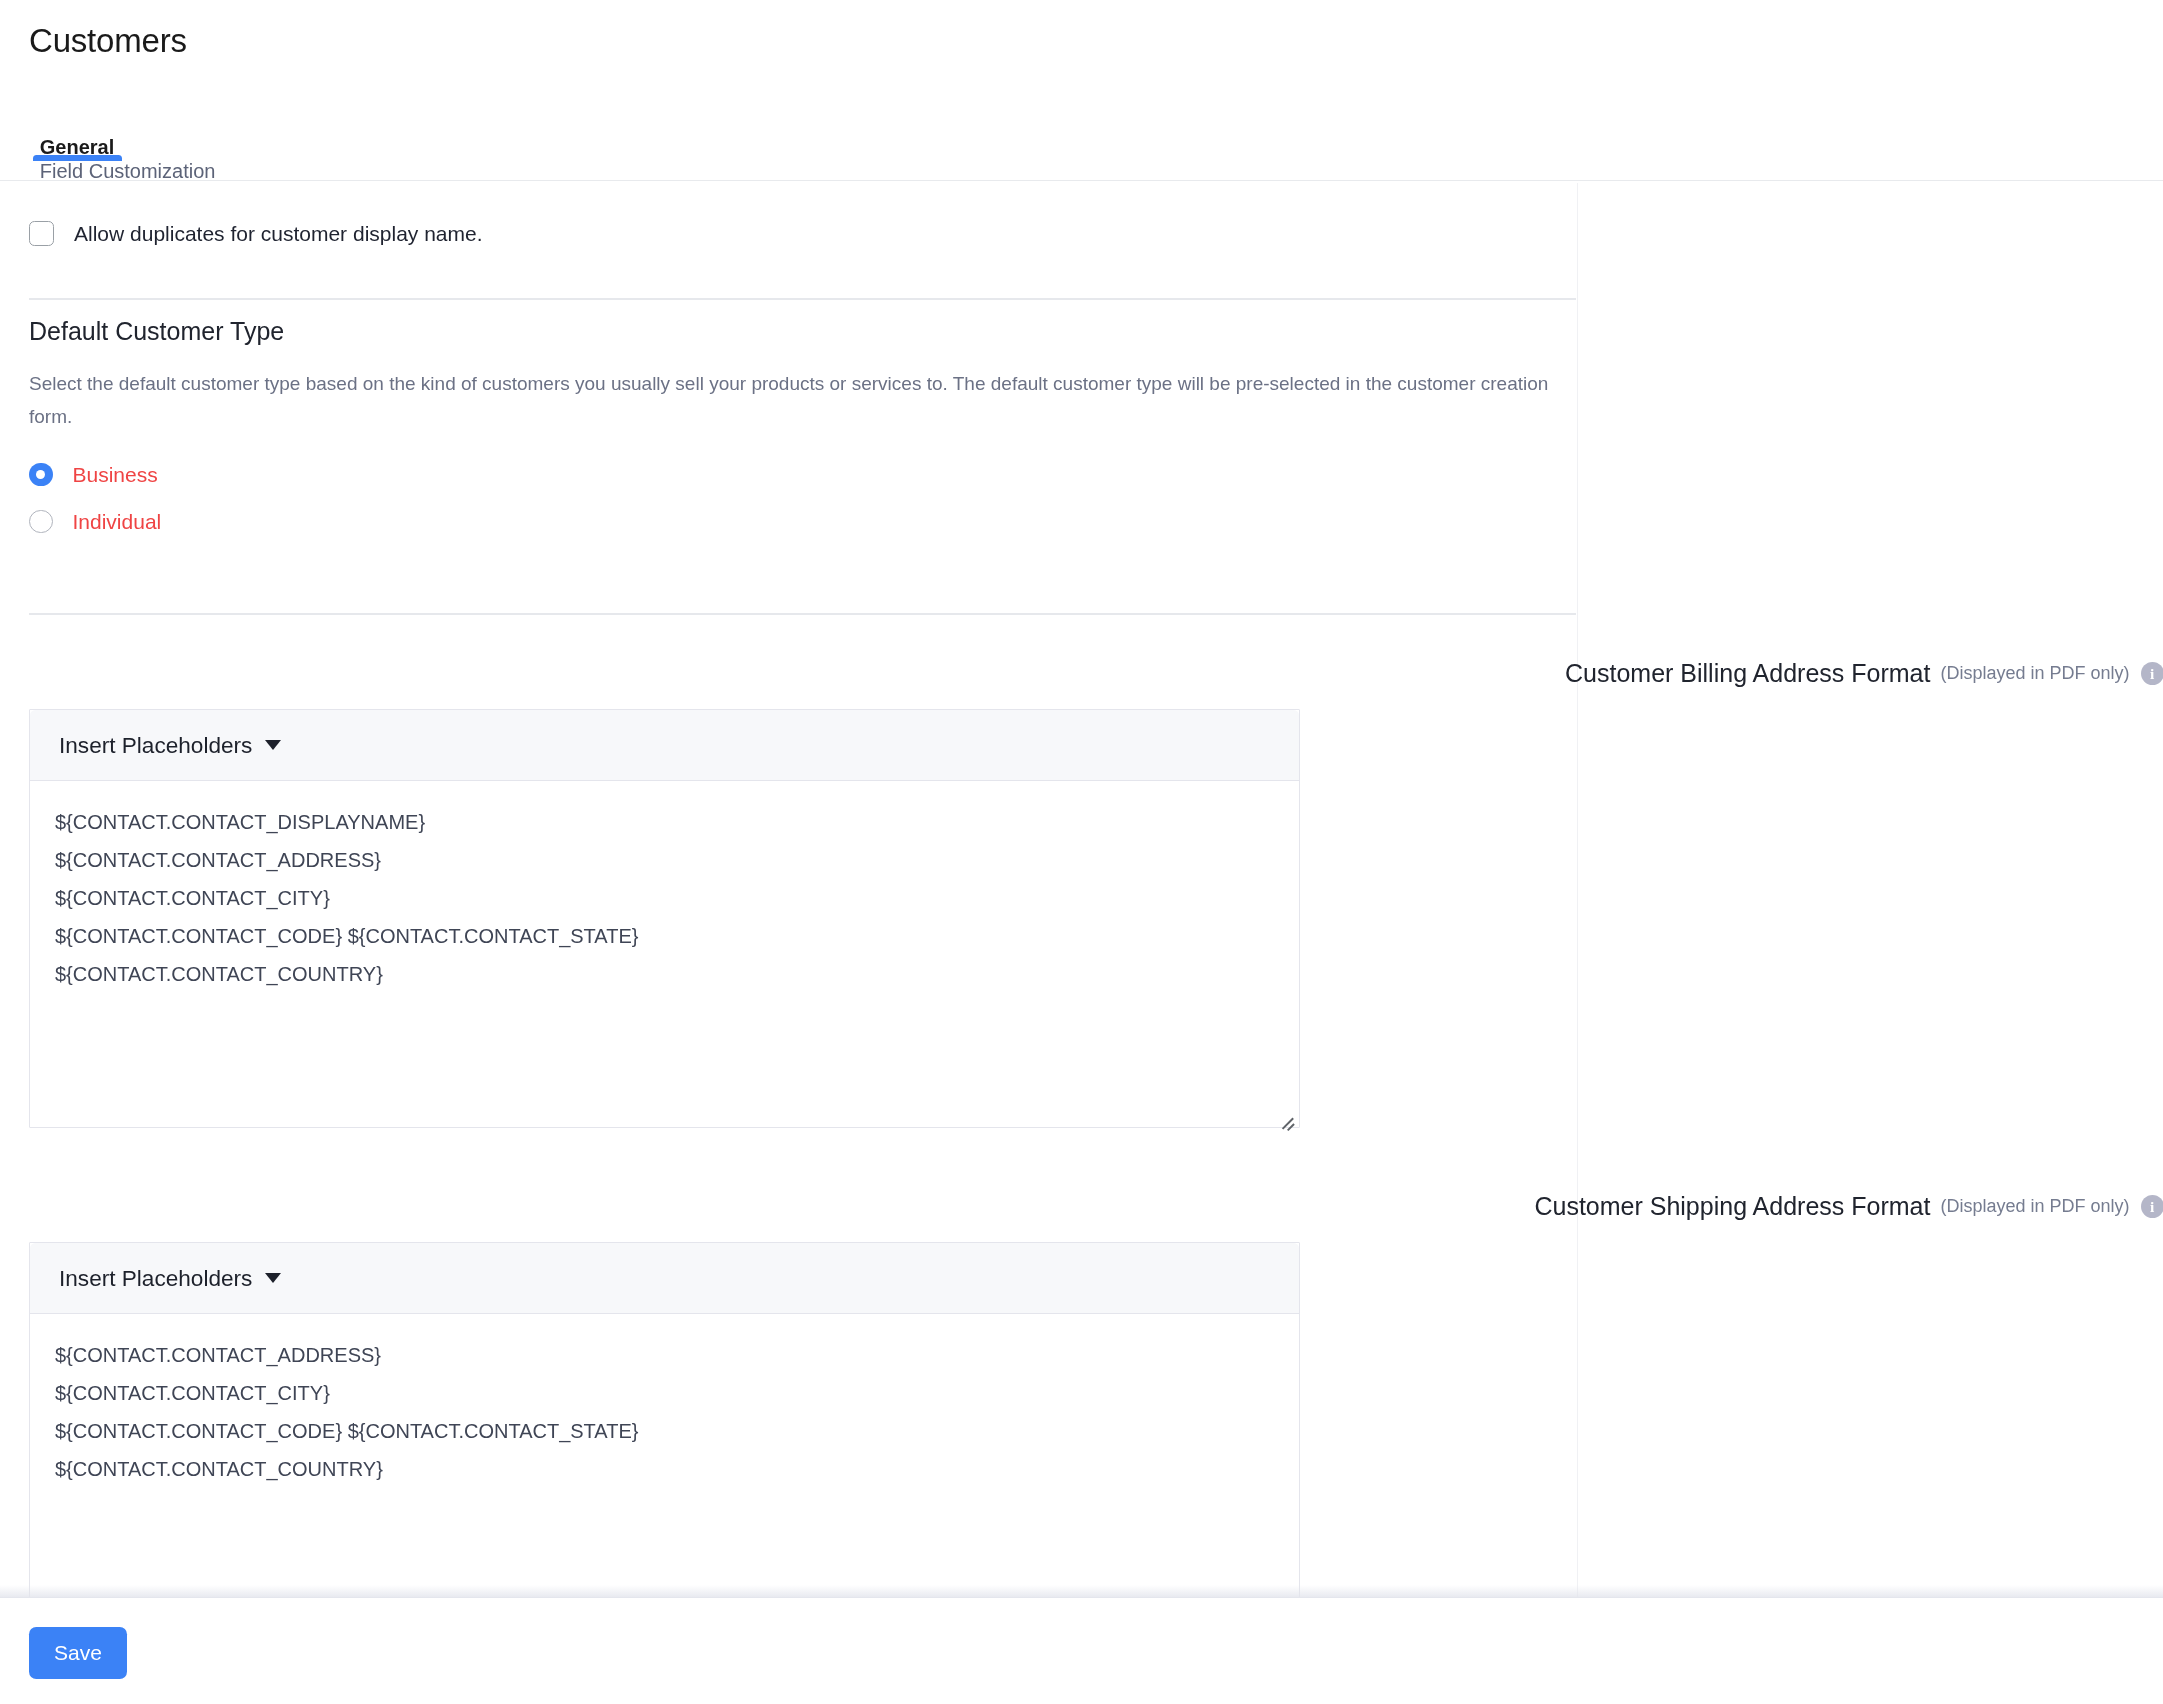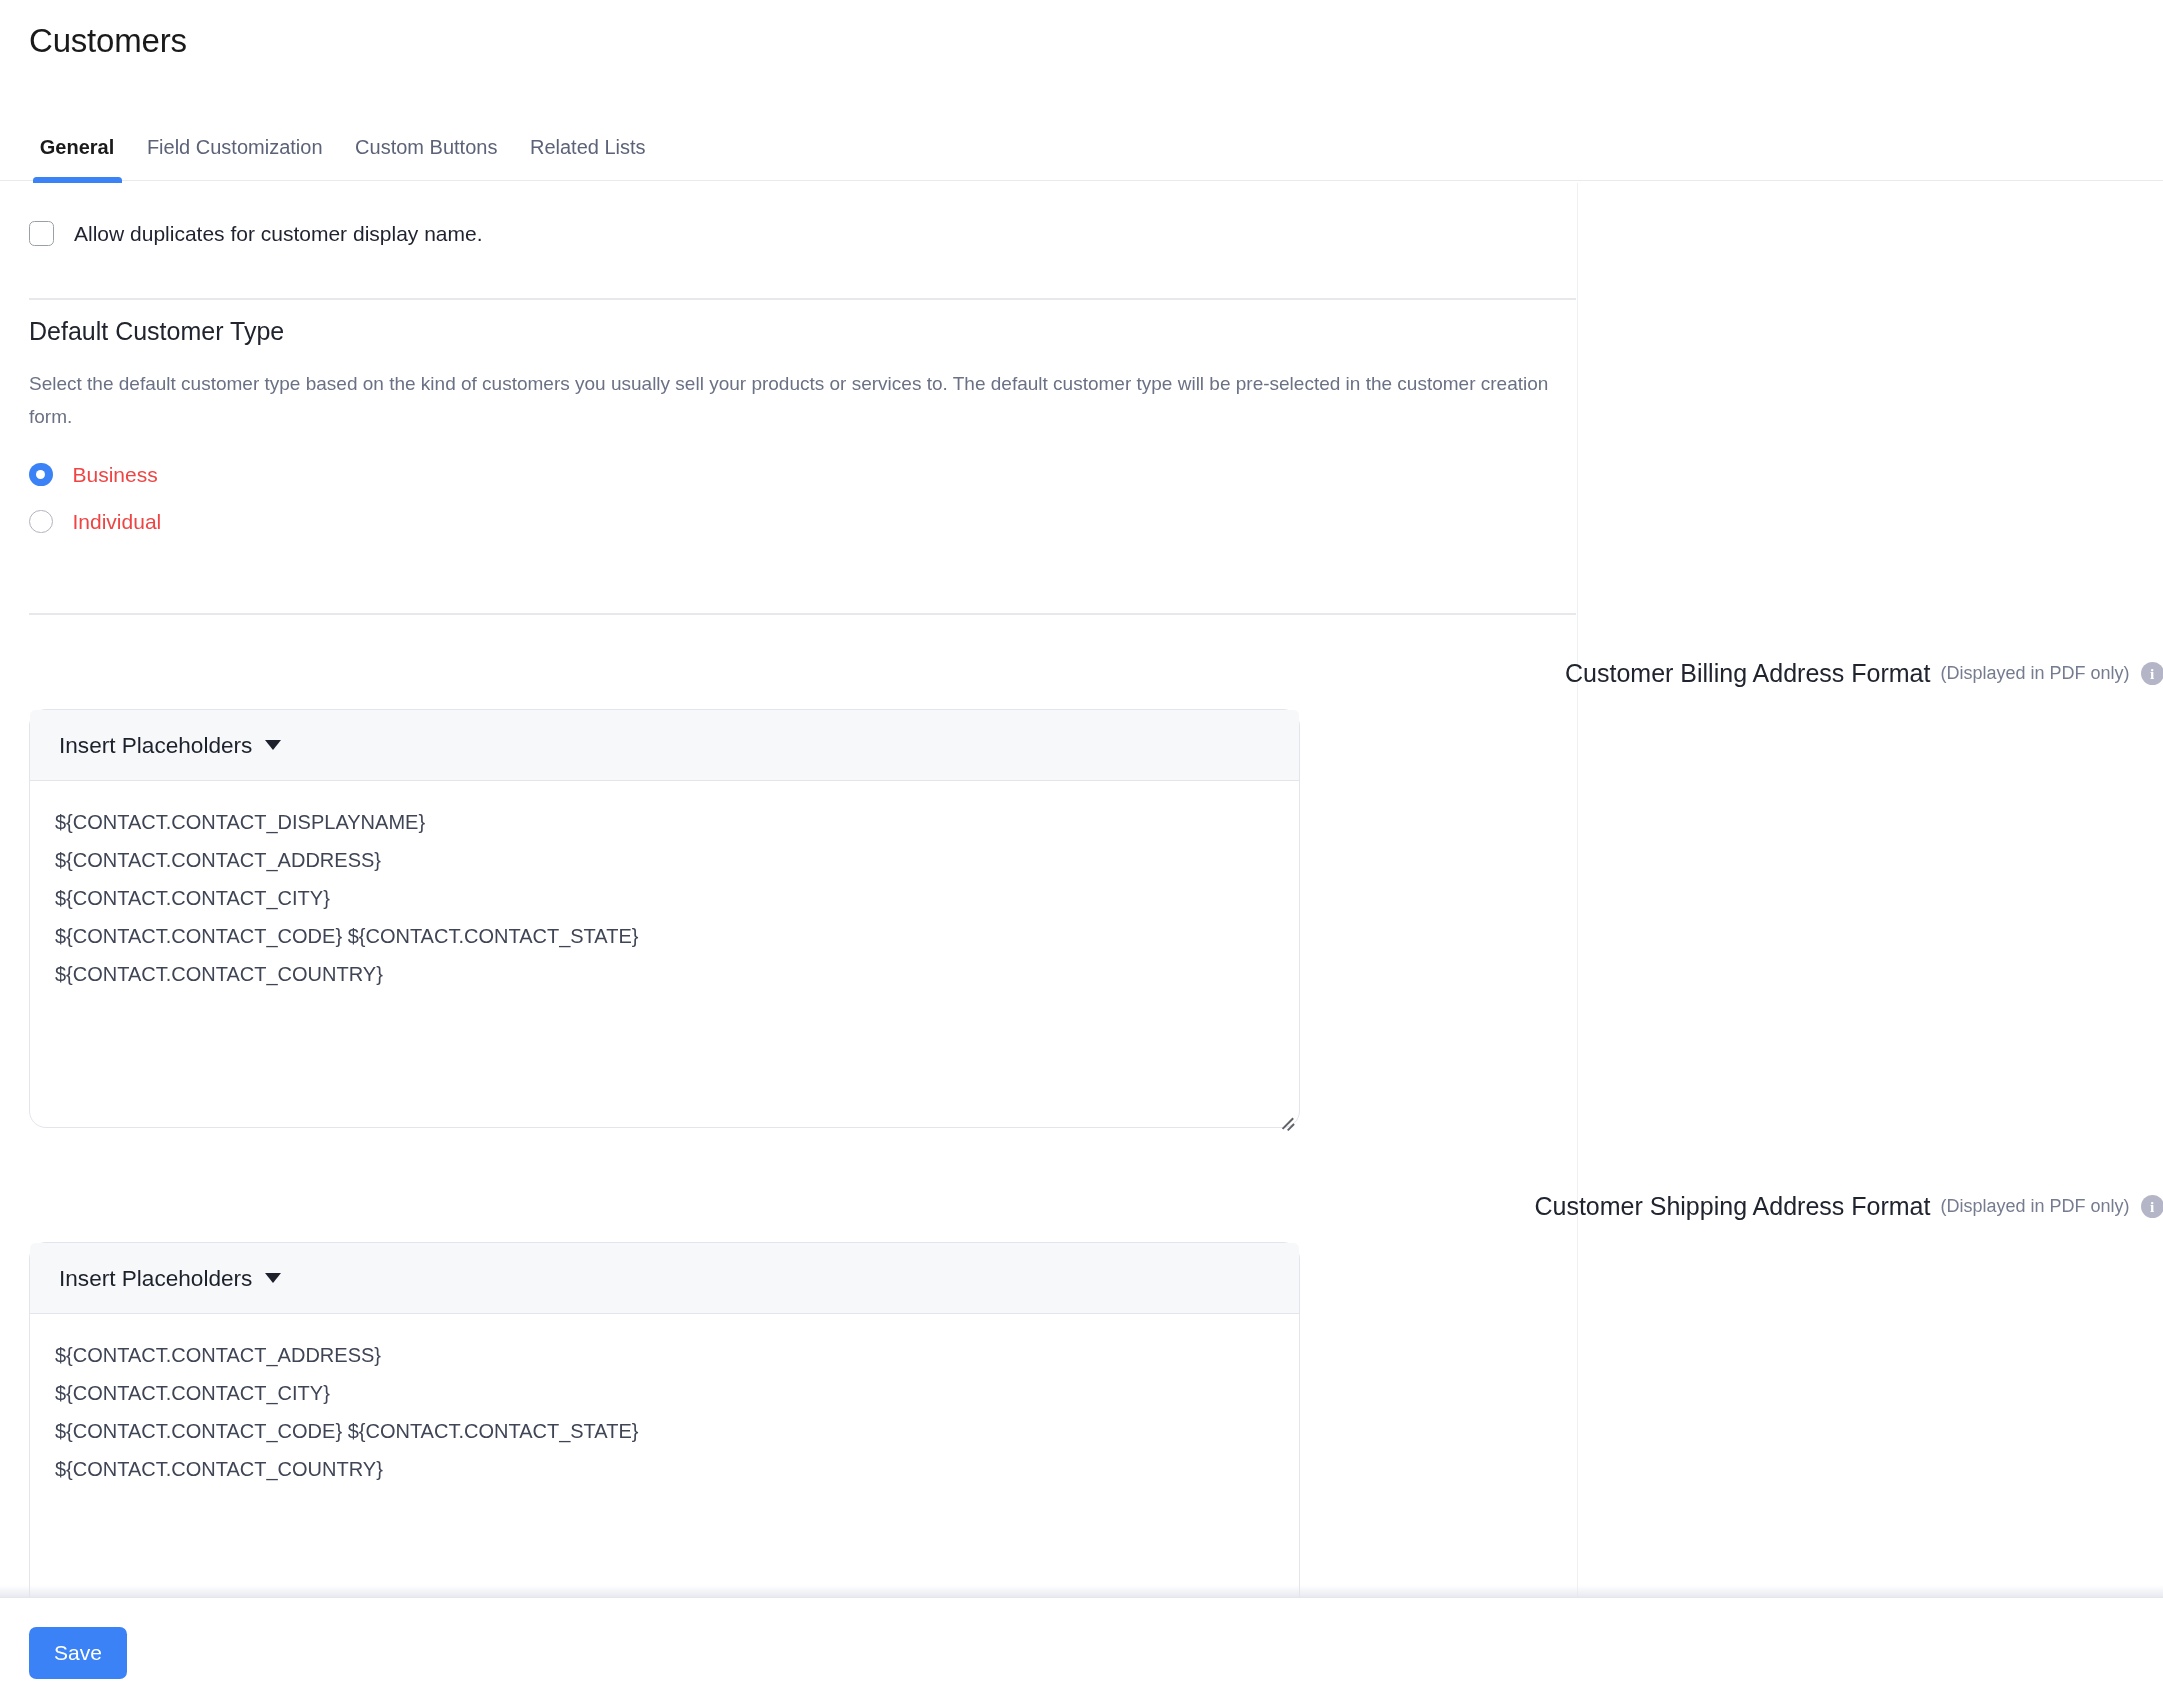--- a/index.html
+++ b/index.html
@@ -40,20 +40,21 @@
     height: 45px;
     border-bottom: 1.8px solid #e8eaed;
   }
   .tabs-inner {
     position: absolute;
     left: 23.5px;
     top: 0;
     display: flex;
     align-items: flex-start;
     height: 45px;
+    flex-direction: column;
   }
   .tab {
     position: relative;
     padding: 0 16.3px;
     height: 45px;
     display: flex;
     align-items: flex-start;
     font-size: 20px;
     line-height: 23.5px;
     color: #5c6378;
@@ -207,21 +208,21 @@
     align-items: center;
     justify-content: center;
     line-height: 1;
     cursor: pointer;
     flex: 0 0 auto;
   }
 
   .fmt-box {
     width: 1271px;
     border: 1.8px solid #e4e5ec;
-    border-radius: 17px;
+    border-radius: 1px;
     background: #fff;
     position: relative;
   }
   .fmt-toolbar {
     height: 71px;
     background: #f7f8fa;
     border-bottom: 1.8px solid #e4e5ec;
     border-radius: 5.4px 5.4px 0 0;
     display: flex;
     align-items: center;

